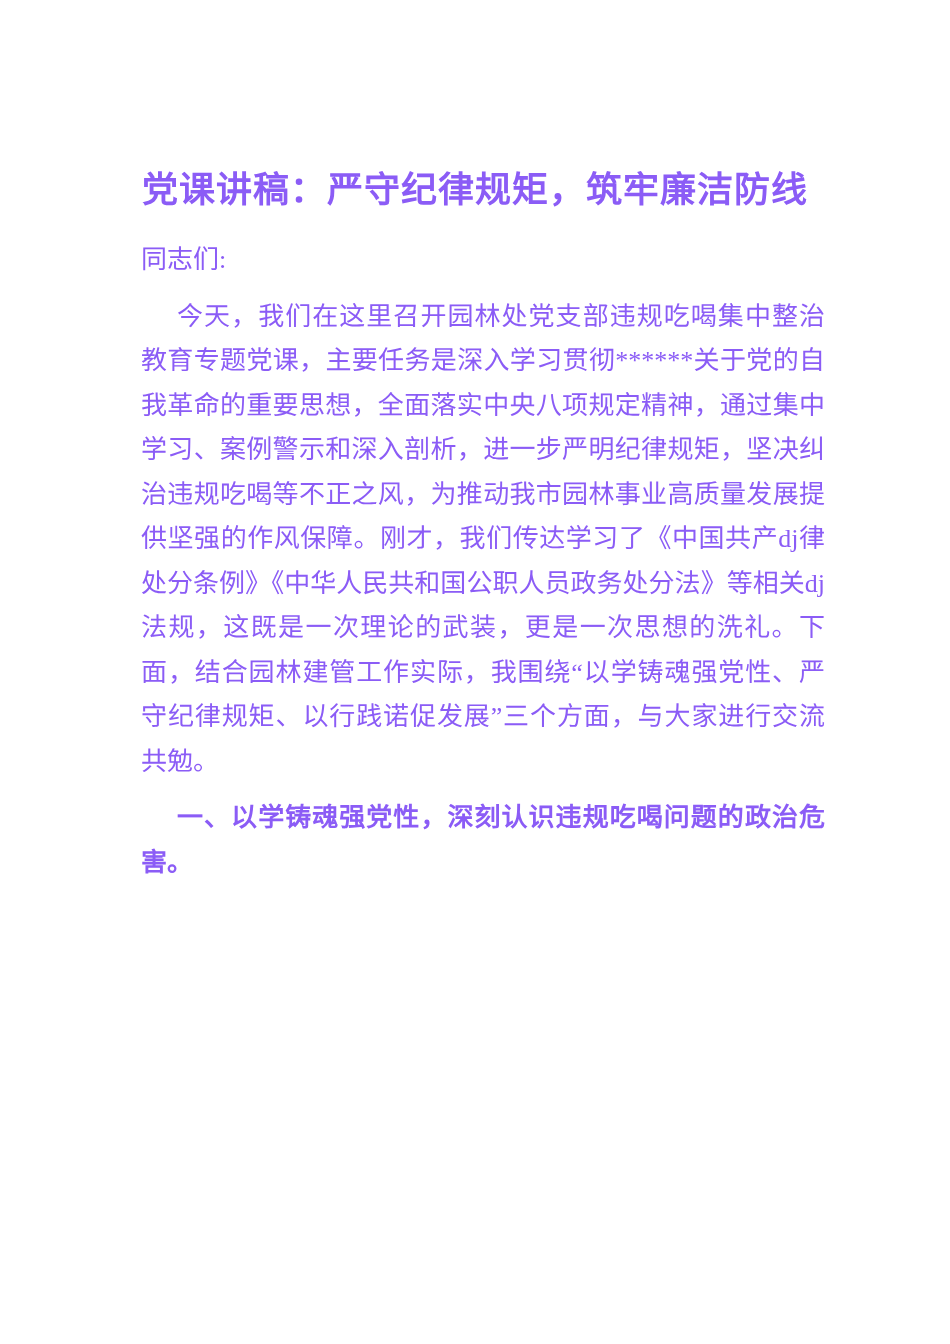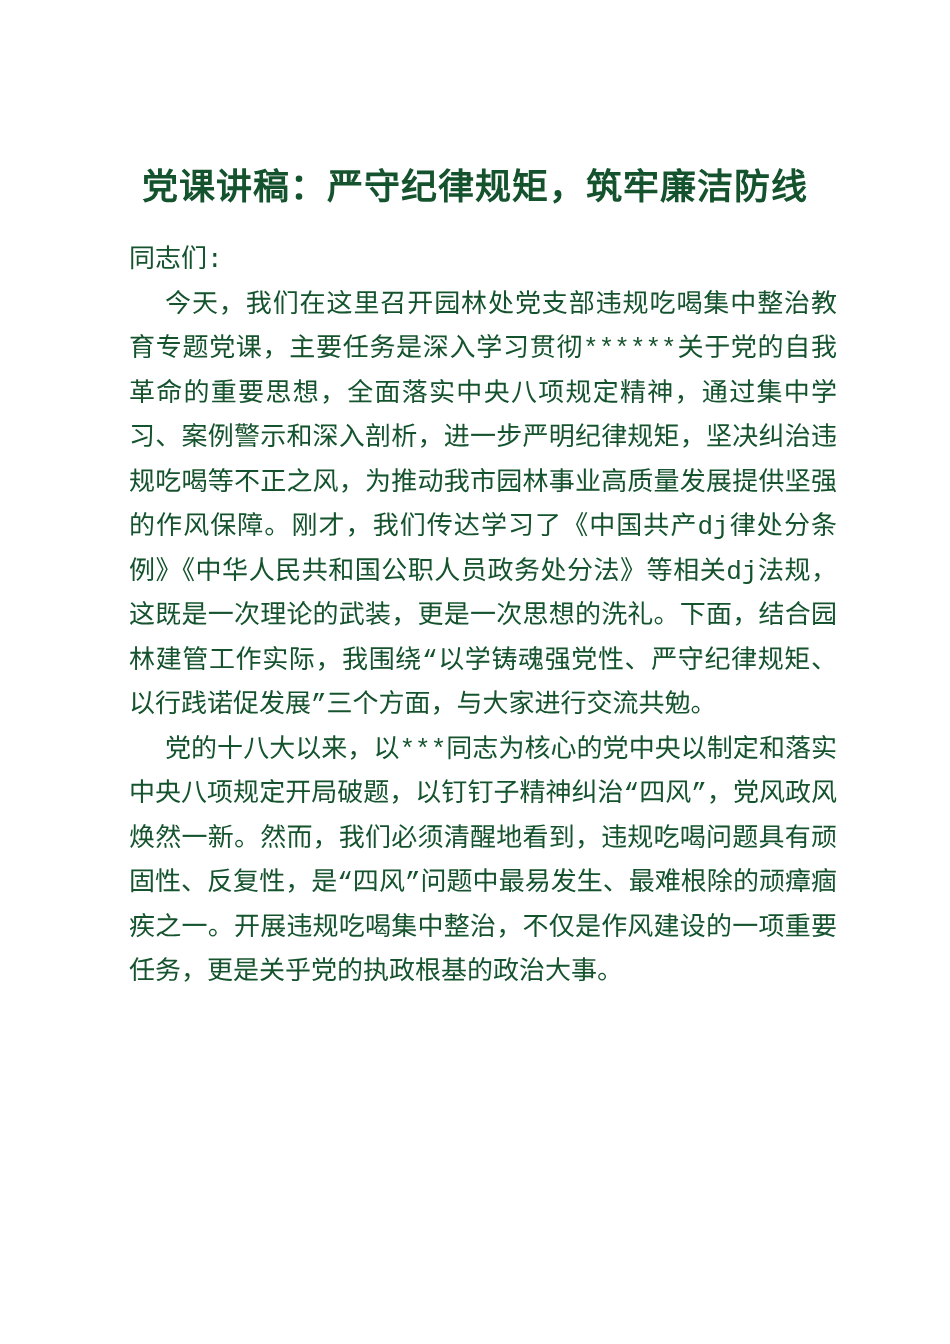--- a/index.html
+++ b/index.html
@@ -5,37 +5,37 @@
   html, body {
     margin: 0;
     padding: 0;
     background: #ffffff;
   }
   .page {
     position: relative;
     width: 950px;
     height: 1344px;
     background: #ffffff;
-    color: #14532d;
+    color: #8b5cf6;
     overflow: hidden;
-    font-family: Liberation Mono, monospace;
+    font-family: Liberation Serif, serif;
   }
   .doc-title {
     margin: 167px 100px 0 100px;
     text-align: center;
     font-weight: bold;
     font-size: 36px;
     line-height: 46px;
     letter-spacing: 1px;
   }
   .content {
     margin: 25px 113px 0 129px;
   }
   .content p {
-    margin: 0;
+    margin: 12px;
     font-size: 26px;
     line-height: 44.5px;
     text-align: justify;
     text-justify: inter-character;
     overflow-wrap: break-word;
   }
   .content p.indent {
     text-indent: 36px;
   }
   .content p.heading {
@@ -50,17 +50,17 @@
 <body>
 
 <div class="page">
   <h1 class="doc-title">党课讲稿：严守纪律规矩，筑牢廉洁防线</h1>
 
   <div class="content">
     <p class="salutation">同志们:</p>
 
     <p class="indent">今天，我们在这里召开园林处党支部违规吃喝集中整治教育专题党课，主要任务是深入学习贯彻******关于党的自我革命的重要思想，全面落实中央八项规定精神，通过集中学习、案例警示和深入剖析，进一步严明纪律规矩，坚决纠治违规吃喝等不正之风，为推动我市园林事业高质量发展提供坚强的作风保障。刚才，我们传达学习了《中国共产dj律处分条例》《中华人民共和国公职人员政务处分法》等相关dj法规，这既是一次理论的武装，更是一次思想的洗礼。下面，结合园林建管工作实际，我围绕“以学铸魂强党性、严守纪律规矩、以行践诺促发展”三个方面，与大家进行交流共勉。</p>
 
+    <p class="indent heading">一、以学铸魂强党性，深刻认识违规吃喝问题的政治危害。</p>
 
-    <p class="indent">党的十八大以来，以***同志为核心的党中央以制定和落实中央八项规定开局破题，以钉钉子精神纠治“四风”，党风政风焕然一新。然而，我们必须清醒地看到，违规吃喝问题具有顽固性、反复性，是“四风”问题中最易发生、最难根除的顽瘴痼疾之一。开展违规吃喝集中整治，不仅是作风建设的一项重要任务，更是关乎党的执政根基的政治大事。</p>
 
   </div>
 </div>
 
 </body></html>

